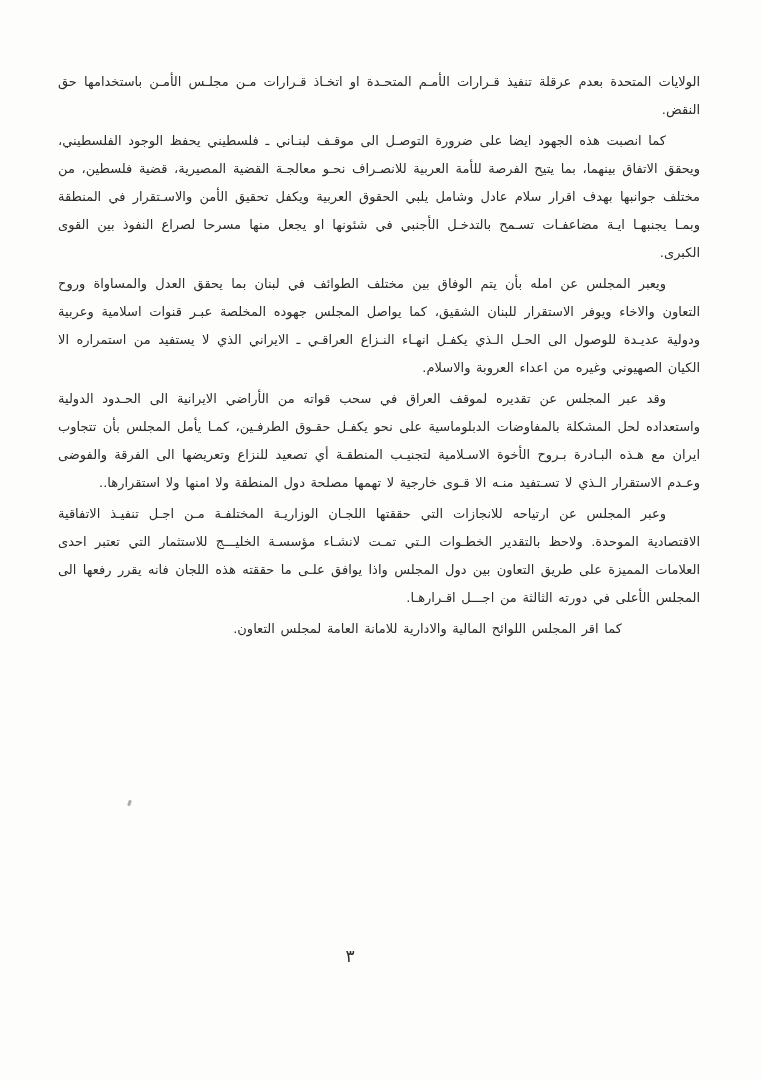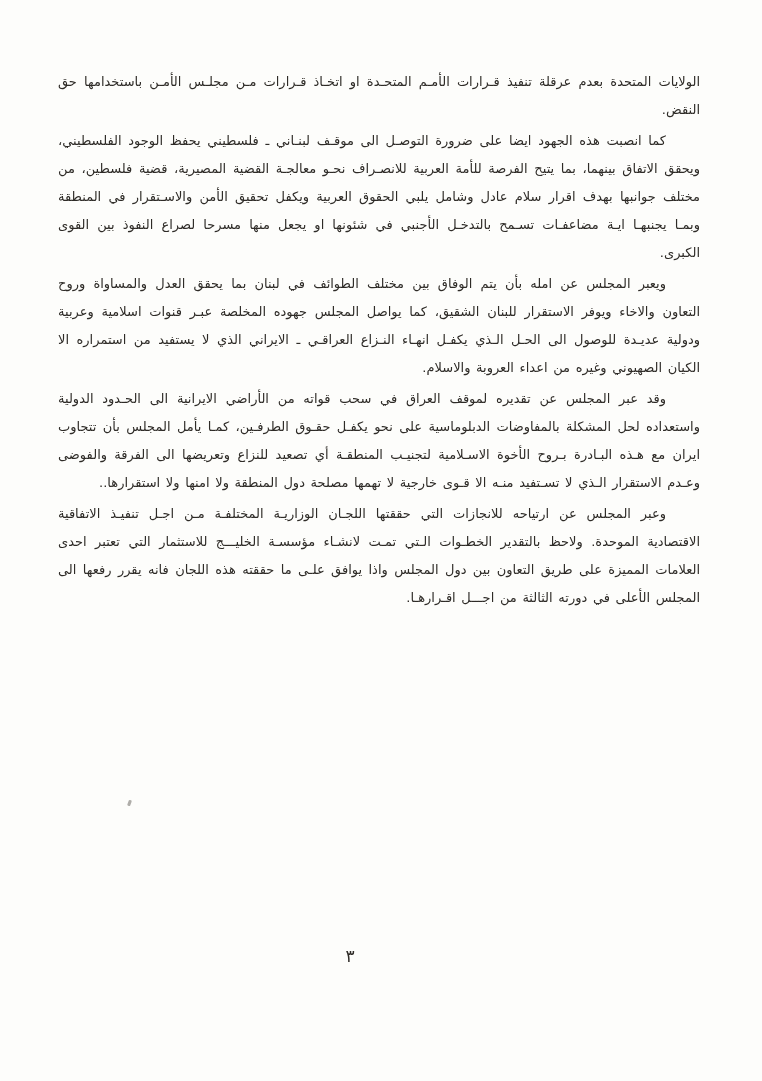--- a/index.html
+++ b/index.html
@@ -64,18 +64,19 @@
 </head>
 <body>
 
 <div class="page">
   <div class="text-block">
     <p class="para no-indent">الولايات المتحدة بعدم عرقلة تنفيذ قـرارات الأمـم المتحـدة او اتخـاذ قـرارات مـن مجلـس الأمـن باستخدامها حق النقض.</p>
     <p class="para">كما انصبت هذه الجهود ايضا على ضرورة التوصـل الى موقـف لبنـاني ـ فلسطيني يحفظ الوجود الفلسطيني، ويحقق الاتفاق بينهما، بما يتيح الفرصة للأمة العربية للانصـراف نحـو معالجـة القضية المصيرية، قضية فلسطين، من مختلف جوانبها بهدف اقرار سلام عادل وشامل يلبي الحقوق العربية ويكفل تحقيق الأمن والاسـتقرار في المنطقة وبمـا يجنبهـا ايـة مضاعفـات تسـمح بالتدخـل الأجنبي في شئونها او يجعل منها مسرحا لصراع النفوذ بين القوى الكبرى.</p>
     <p class="para">ويعبر المجلس عن امله بأن يتم الوفاق بين مختلف الطوائف في لبنان بما يحقق العدل والمساواة وروح التعاون والاخاء ويوفر الاستقرار للبنان الشقيق، كما يواصل المجلس جهوده المخلصة عبـر قنوات اسلامية وعربية ودولية عديـدة للوصول الى الحـل الـذي يكفـل انهـاء النـزاع العراقـي ـ الايراني الذي لا يستفيد من استمراره الا الكيان الصهيوني وغيره من اعداء العروبة والاسلام.</p>
     <p class="para">وقد عبر المجلس عن تقديره لموقف العراق في سحب قواته من الأراضي الايرانية الى الحـدود الدولية واستعداده لحل المشكلة بالمفاوضات الدبلوماسية على نحو يكفـل حقـوق الطرفـين، كمـا يأمل المجلس بأن تتجاوب ايران مع هـذه البـادرة بـروح الأخوة الاسـلامية لتجنيـب المنطقـة أي تصعيد للنزاع وتعريضها الى الفرقة والفوضى وعـدم الاستقرار الـذي لا تسـتفيد منـه الا قـوى خارجية لا تهمها مصلحة دول المنطقة ولا امنها ولا استقرارها..</p>
     <p class="para">وعبر المجلس عن ارتياحه للانجازات التي حققتها اللجـان الوزاريـة المختلفـة مـن اجـل تنفيـذ الاتفاقية الاقتصادية الموحدة. ولاحظ بالتقدير الخطـوات الـتي تمـت لانشـاء مؤسسـة الخليـــج للاستثمار التي تعتبر احدى العلامات المميزة على طريق التعاون بين دول المجلس واذا يوافق علـى ما حققته هذه اللجان فانه يقرر رفعها الى المجلس الأعلى في دورته الثالثة من اجـــل اقـرارهـا.</p>
+    <p class="para closing">كما اقر المجلس اللوائح المالية والادارية للامانة العامة لمجلس التعاون.</p>
   </div>
 
   <div class="speck"></div>
 
   <div class="page-number">٣</div>
 </div>
 
 </body></html>

